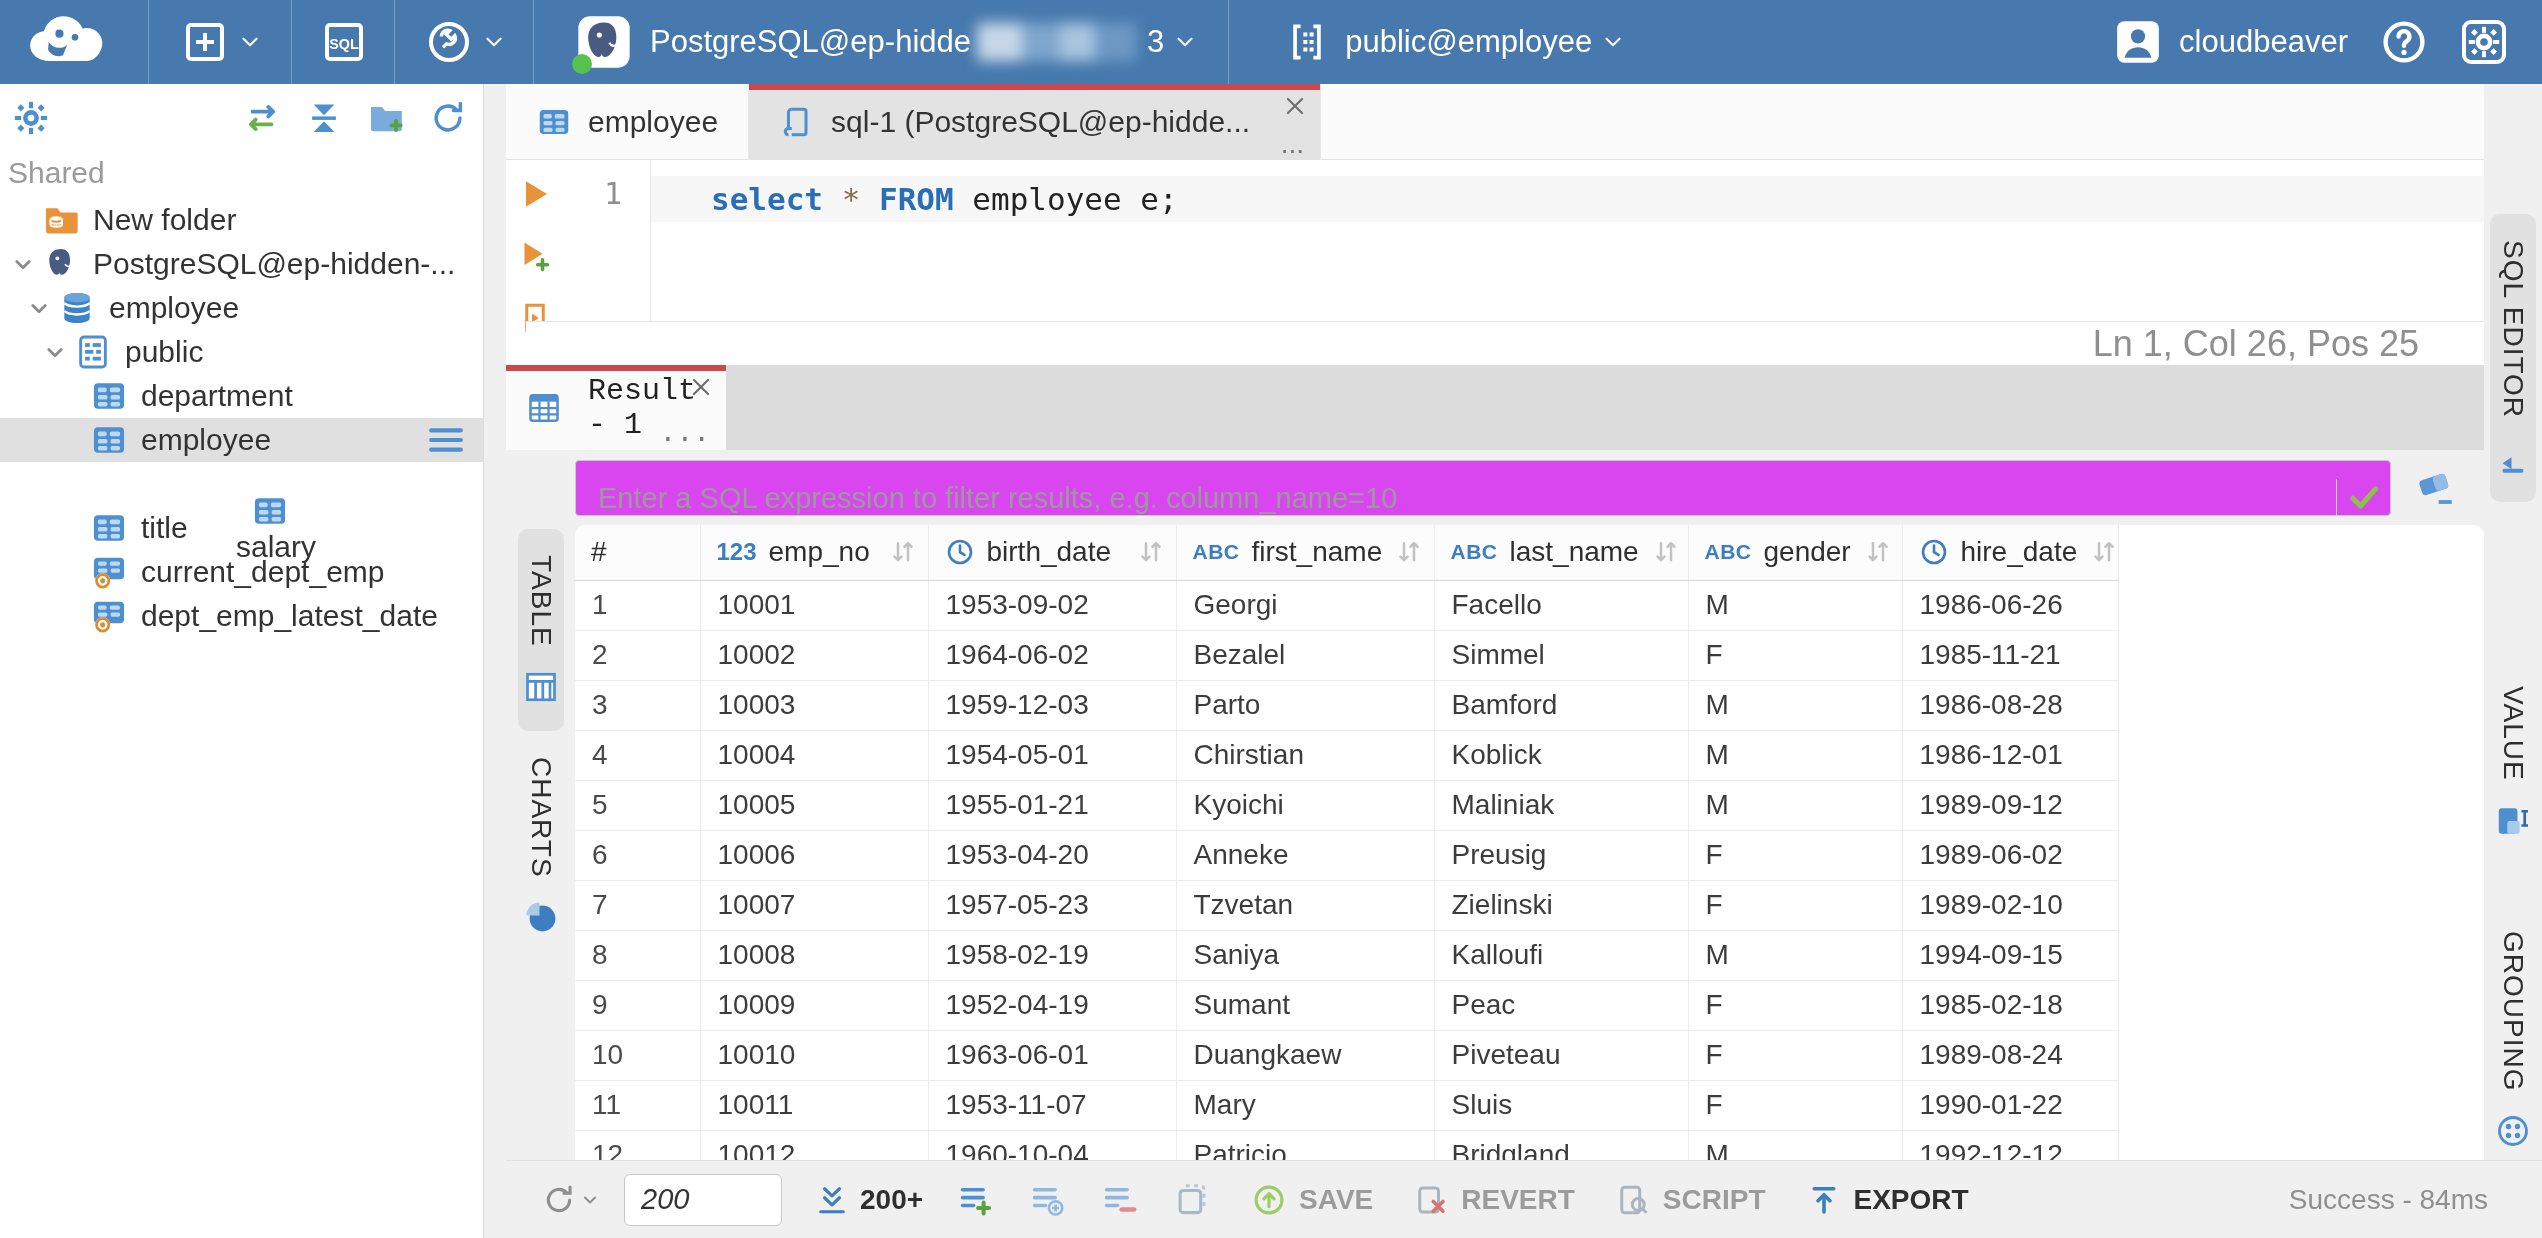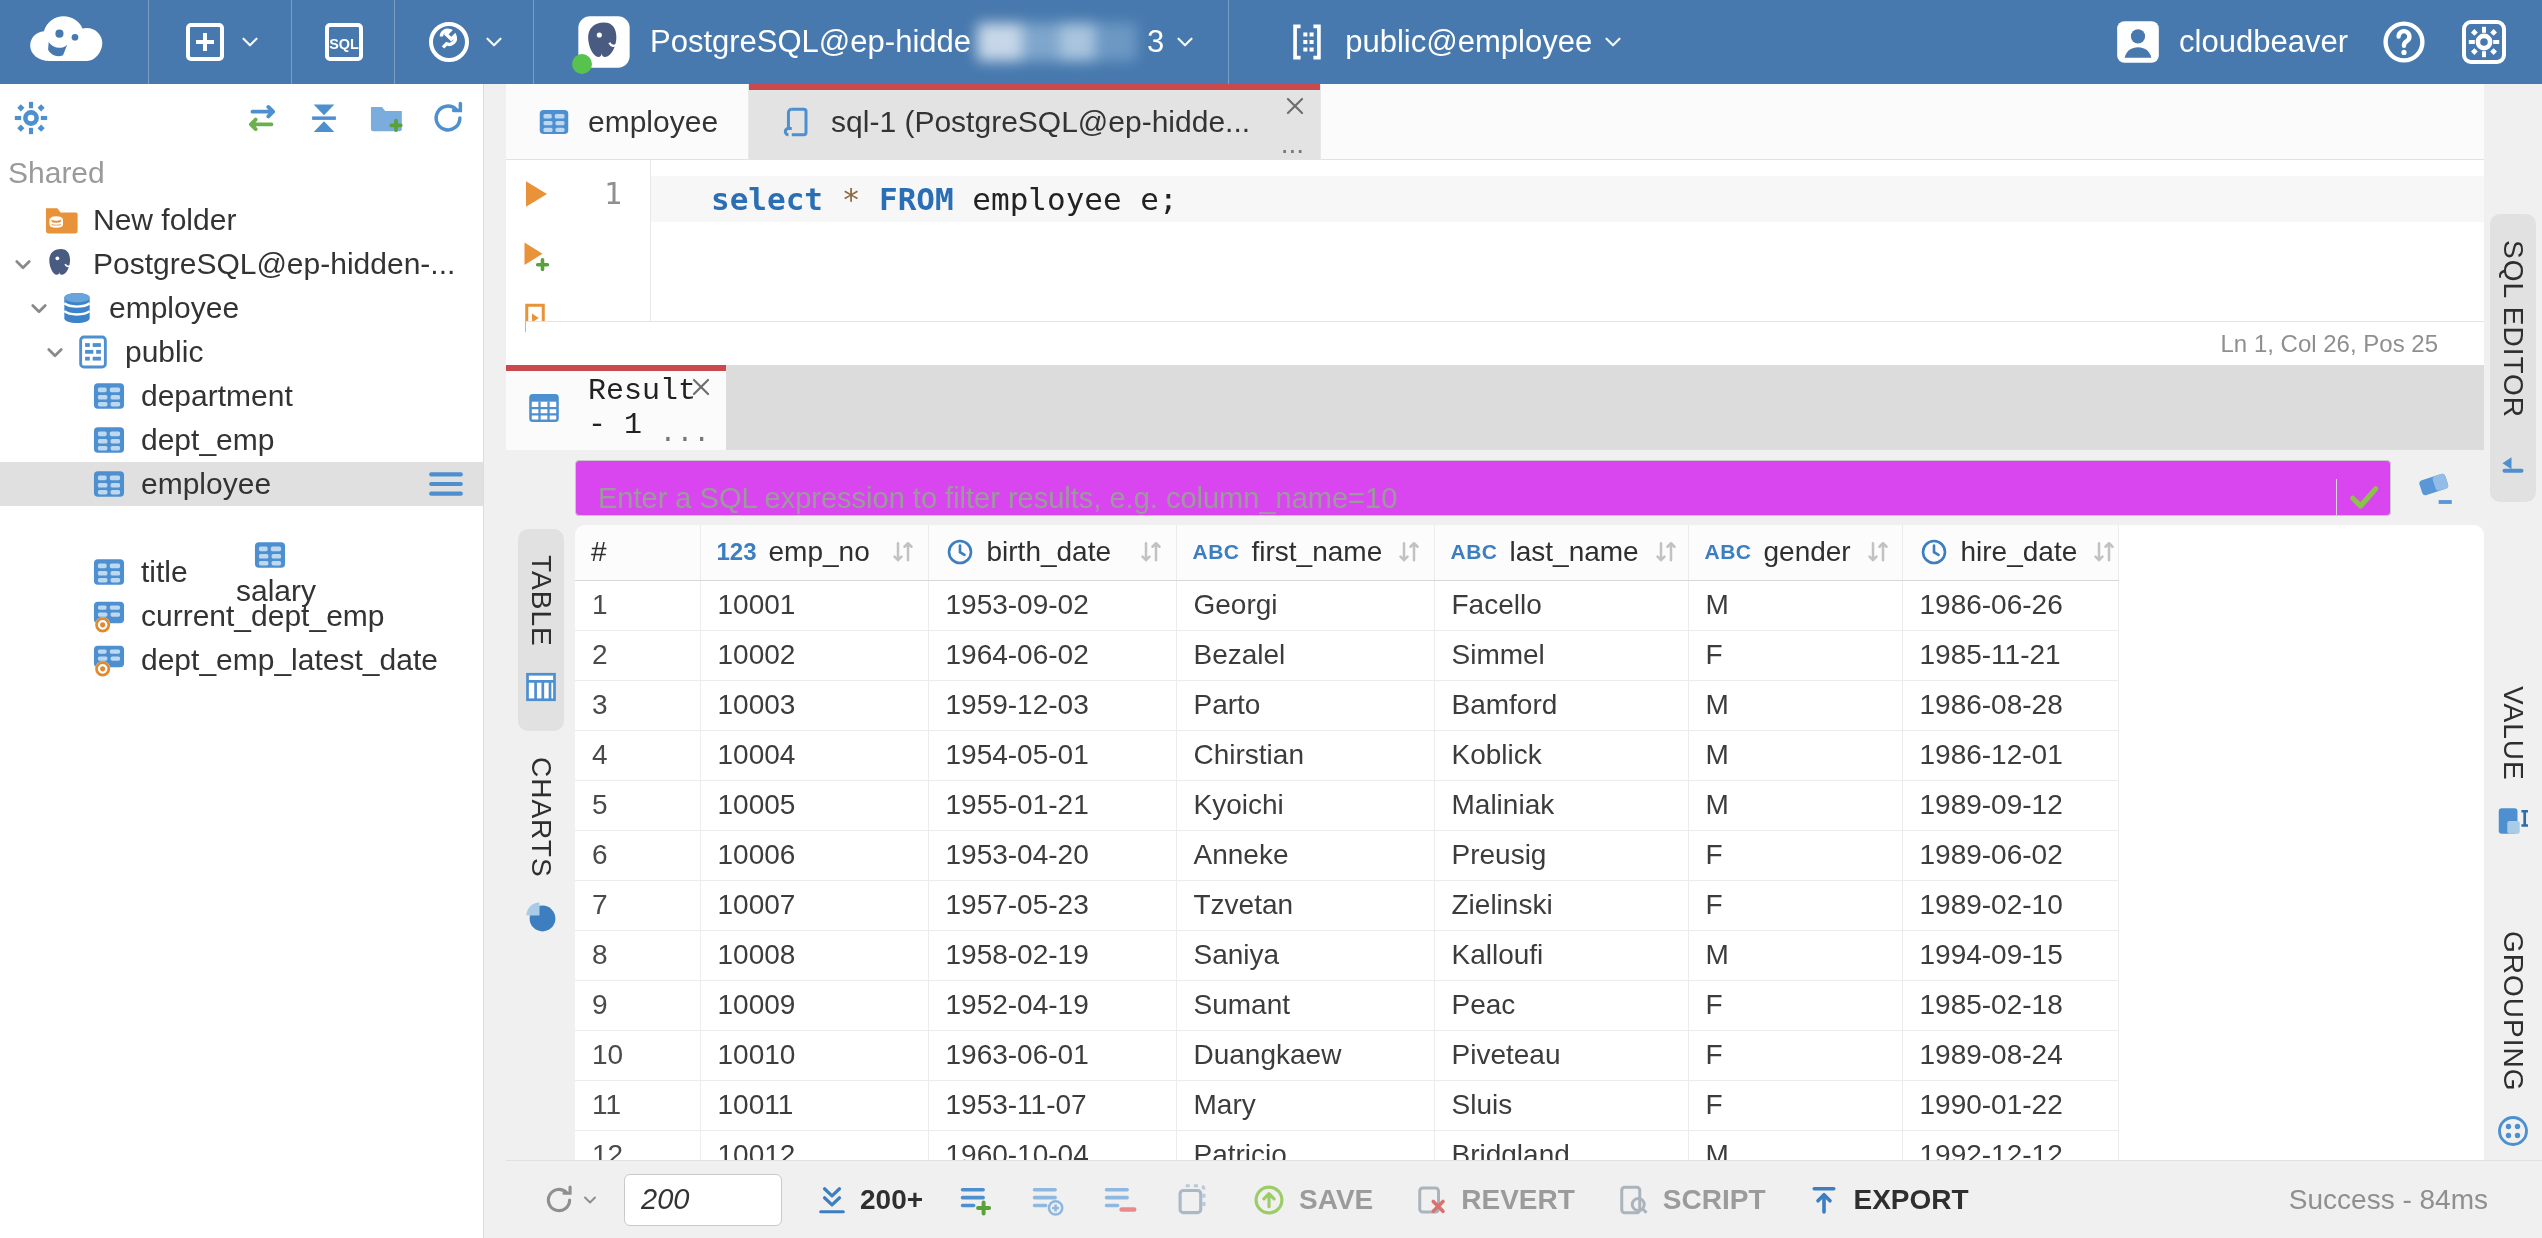--- a/index.html
+++ b/index.html
@@ -59,21 +59,21 @@
 
   
   .editor { position:relative; height:205px; background:#fff; flex:none; display:flex; }
   .exec-rail { width:58px; flex:none; display:flex; flex-direction:column; align-items:center; padding-top:16px; gap:26px; }
   .eicn { width:36px; height:36px; flex:none; }
   .gutter { width:86px; flex:none; text-align:right; padding:16px 28px 0 0; font-family:"DejaVu Sans Mono",monospace; font-size:30px; color:#8f8f8f; }
   .codearea { flex:1; border-left:1px solid #e8e8e8; padding-top:16px; }
   .code-line { height:46px; line-height:46px; background:#f7f7f7; padding-left:60px; font-family:"DejaVu Sans Mono",monospace; font-size:31px; color:#222; white-space:pre; }
   .kw { color:#2a6fb5; font-weight:bold; }
   .op { color:#8c6a43; }
-  .editor-status { position:absolute; left:0; right:0; bottom:0; height:44px; background:#fff; border-top:1px solid #e4e4e4; display:flex; align-items:center; justify-content:flex-end; padding-right:46px; font-size:24px; color:#8f8f8f;margin-left:20px; }
+  .editor-status { position:absolute; left:0; right:0; bottom:0; height:44px; background:#fff; border-top:1px solid #e4e4e4; display:flex; align-items:center; justify-content:flex-end; padding-right:65px; font-size:36px; color:#8f8f8f;margin-left:20px; }
 
   
   .result-tabs { height:85px; background:#dcdcdc; flex:none; display:flex; }
   .rtab { position:relative; width:220px; background:#fbfbfb; display:flex; align-items:center; gap:26px; padding:0 20px; font-size:30px; color:#222; box-shadow:inset 0 6px 0 #c9494d;font-family:Liberation Mono, monospace; }
   .rtab .ricn { width:36px; height:36px; flex:none; }
 
   
   .filter-row { height:75px; background:#f0f0f0; flex:none; display:flex; align-items:center; padding-left:69px; }
   .filter-box { display:flex; align-items:flex-end; width:1816px; height:56px; background:#d946ef; border:1px solid #c9c9c9; border-radius:4px; }
   .filter-box input { flex:1; border:none; outline:none; font-size:29px; color:#333; padding:0 22px; background:transparent; font-family:inherit; }
@@ -372,35 +372,20 @@
             <rect x="2.5" y="4" width="19" height="16" rx="2.5" fill="#4e8fd0"></rect>
             <rect x="5" y="6.6" width="5.5" height="3" rx="1" fill="#bdd9f2"></rect>
             <rect x="12.5" y="6.6" width="6.5" height="3" rx="1" fill="#bdd9f2"></rect>
             <rect x="5" y="11.4" width="6" height="2.8" rx="1" fill="#bdd9f2"></rect>
             <rect x="13" y="11.4" width="6" height="2.8" rx="1" fill="#bdd9f2"></rect>
             <rect x="5" y="15.8" width="6" height="2.8" rx="1" fill="#bdd9f2"></rect>
             <rect x="13" y="15.8" width="6" height="2.8" rx="1" fill="#bdd9f2"></rect>
           </svg>
         </span>
         <span class="tlabel">department</span>
-      </div>
-      <div class="trow" style="padding-left: 56px;">
-        <span class="tchev"></span>
-        <span class="ticon">
-          <svg viewBox="0 0 24 24">
-            <rect x="2.5" y="4" width="19" height="16" rx="2.5" fill="#4e8fd0"></rect>
-            <rect x="5" y="6.6" width="5.5" height="3" rx="1" fill="#bdd9f2"></rect>
-            <rect x="12.5" y="6.6" width="6.5" height="3" rx="1" fill="#bdd9f2"></rect>
-            <rect x="5" y="11.4" width="6" height="2.8" rx="1" fill="#bdd9f2"></rect>
-            <rect x="13" y="11.4" width="6" height="2.8" rx="1" fill="#bdd9f2"></rect>
-            <rect x="5" y="15.8" width="6" height="2.8" rx="1" fill="#bdd9f2"></rect>
-            <rect x="13" y="15.8" width="6" height="2.8" rx="1" fill="#bdd9f2"></rect>
-          </svg>
-        </span>
-        <span class="tlabel">dept_emp</span>
       </div>
       <div class="trow selected" style="padding-left: 56px;">
         <span class="tchev"></span>
         <span class="ticon">
           <svg viewBox="0 0 24 24">
             <rect x="2.5" y="4" width="19" height="16" rx="2.5" fill="#4e8fd0"></rect>
             <rect x="5" y="6.6" width="5.5" height="3" rx="1" fill="#bdd9f2"></rect>
             <rect x="12.5" y="6.6" width="6.5" height="3" rx="1" fill="#bdd9f2"></rect>
             <rect x="5" y="11.4" width="6" height="2.8" rx="1" fill="#bdd9f2"></rect>
             <rect x="13" y="11.4" width="6" height="2.8" rx="1" fill="#bdd9f2"></rect>

